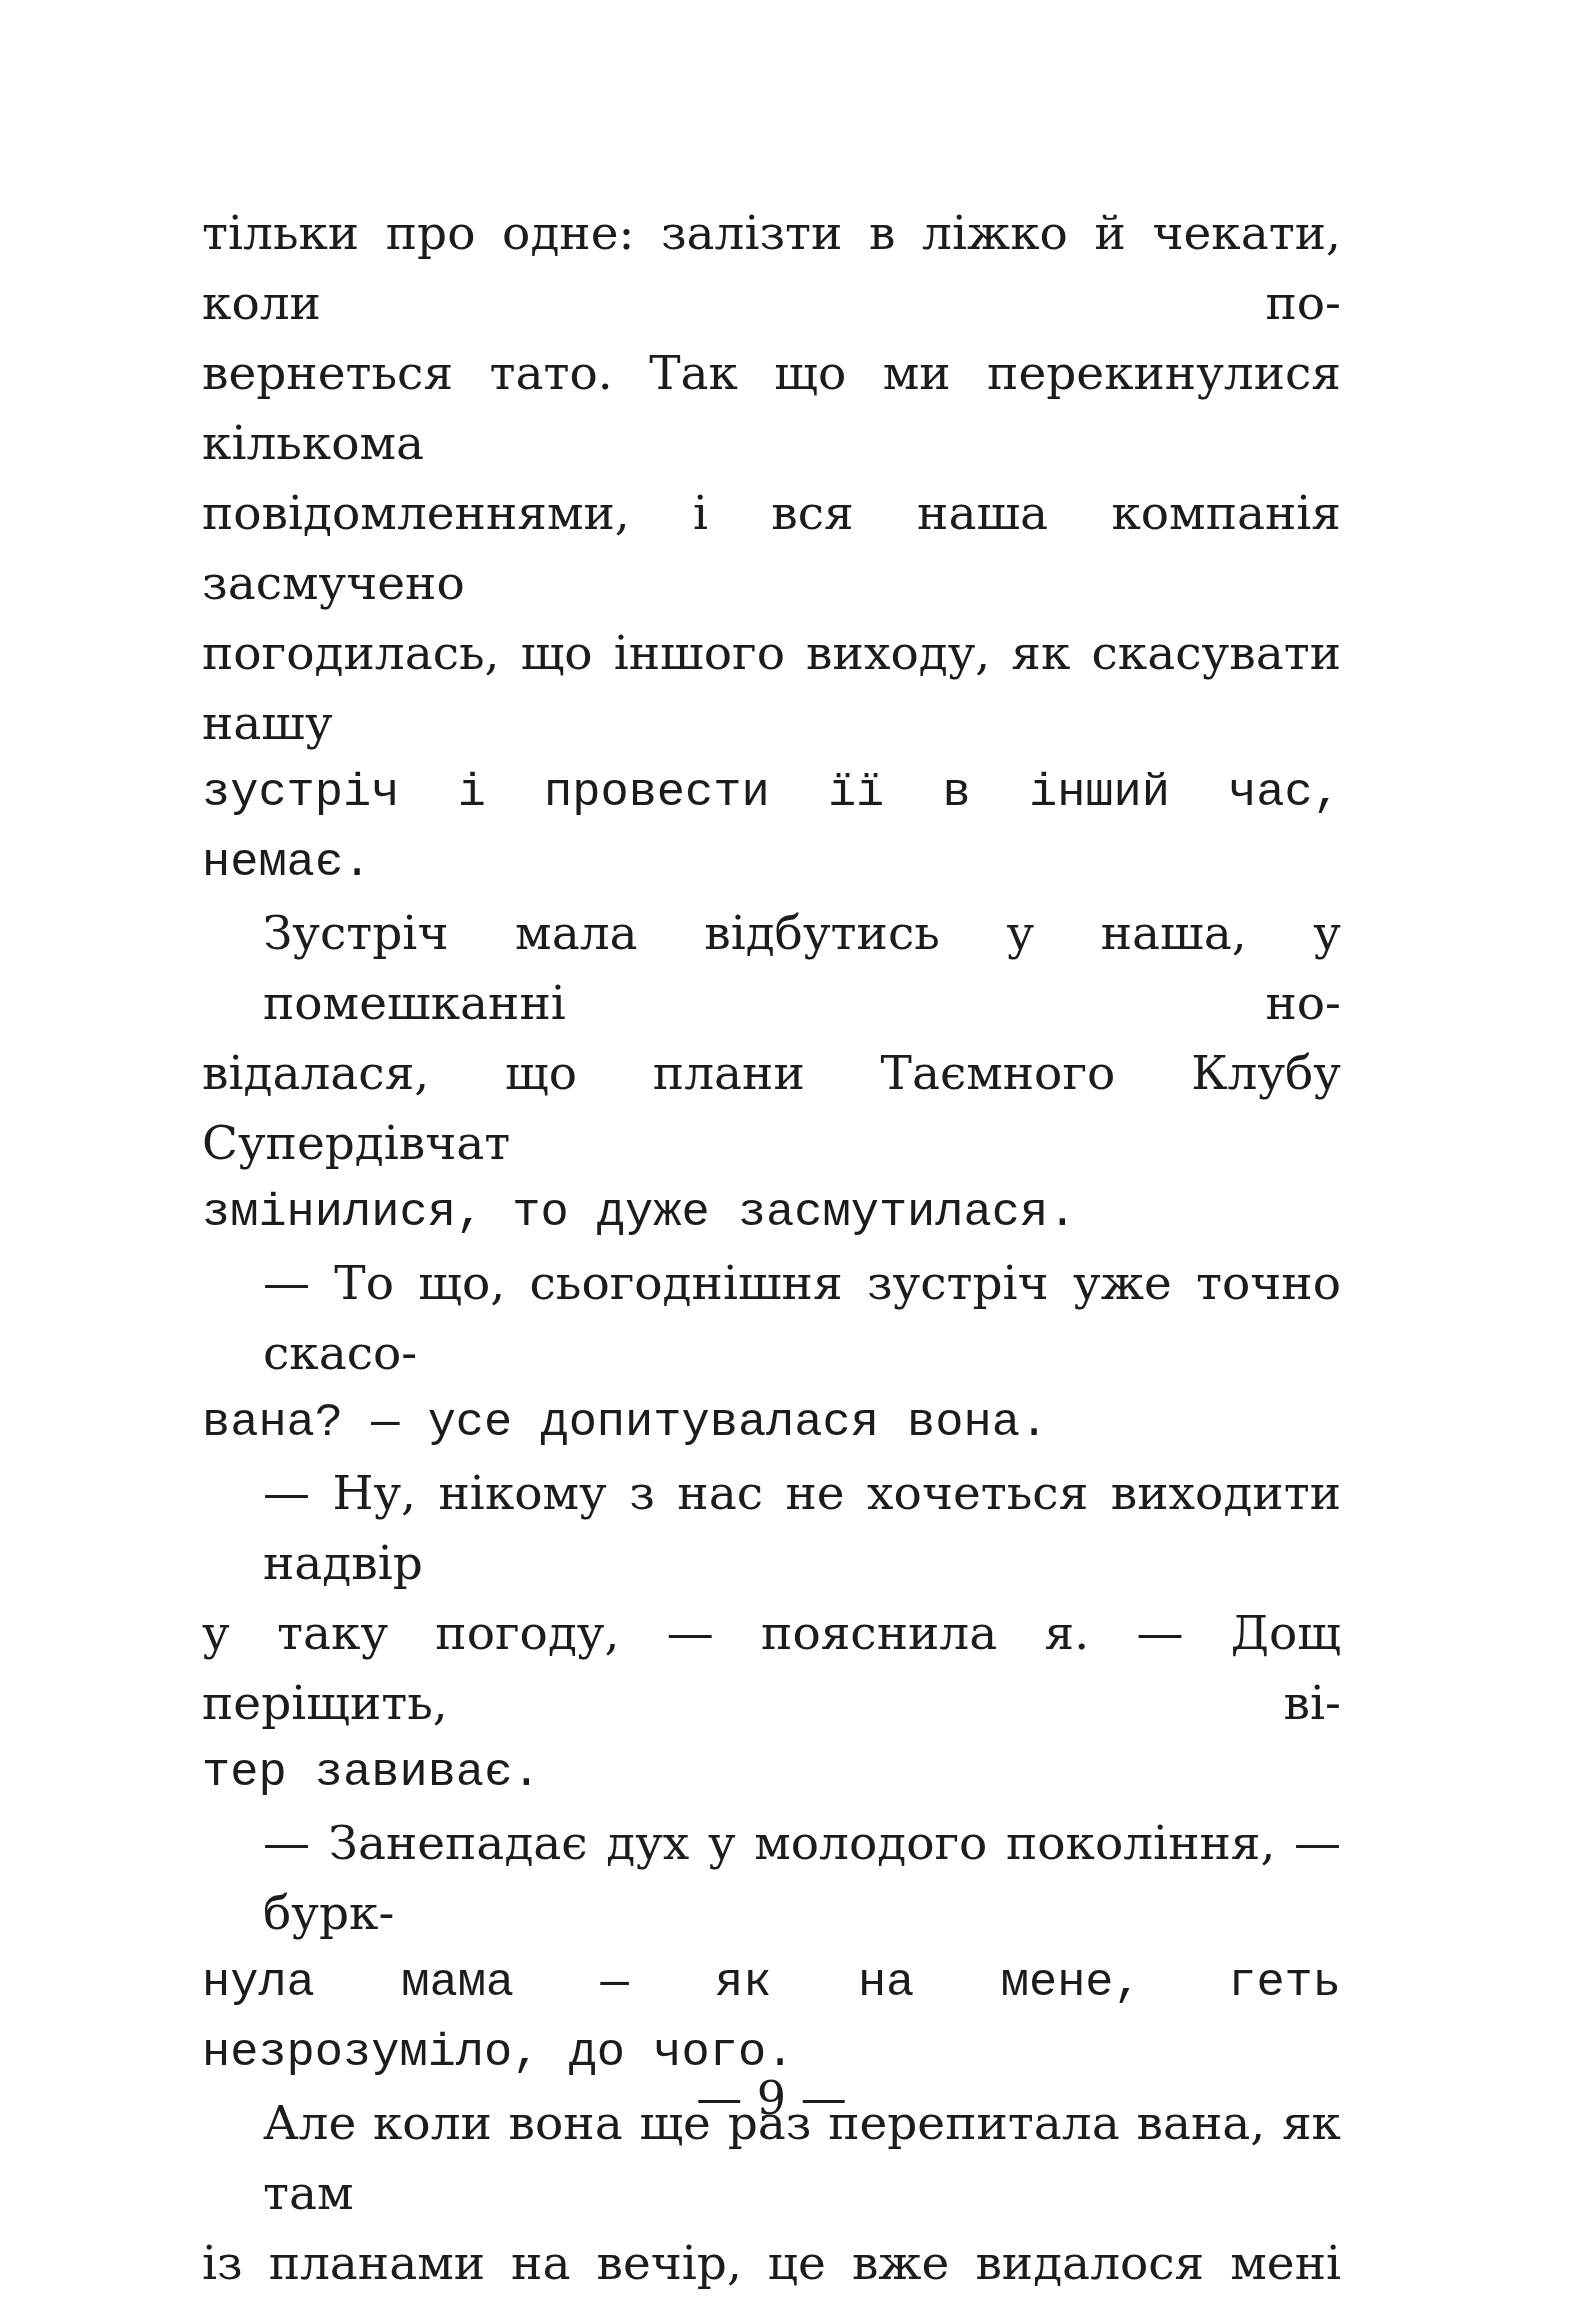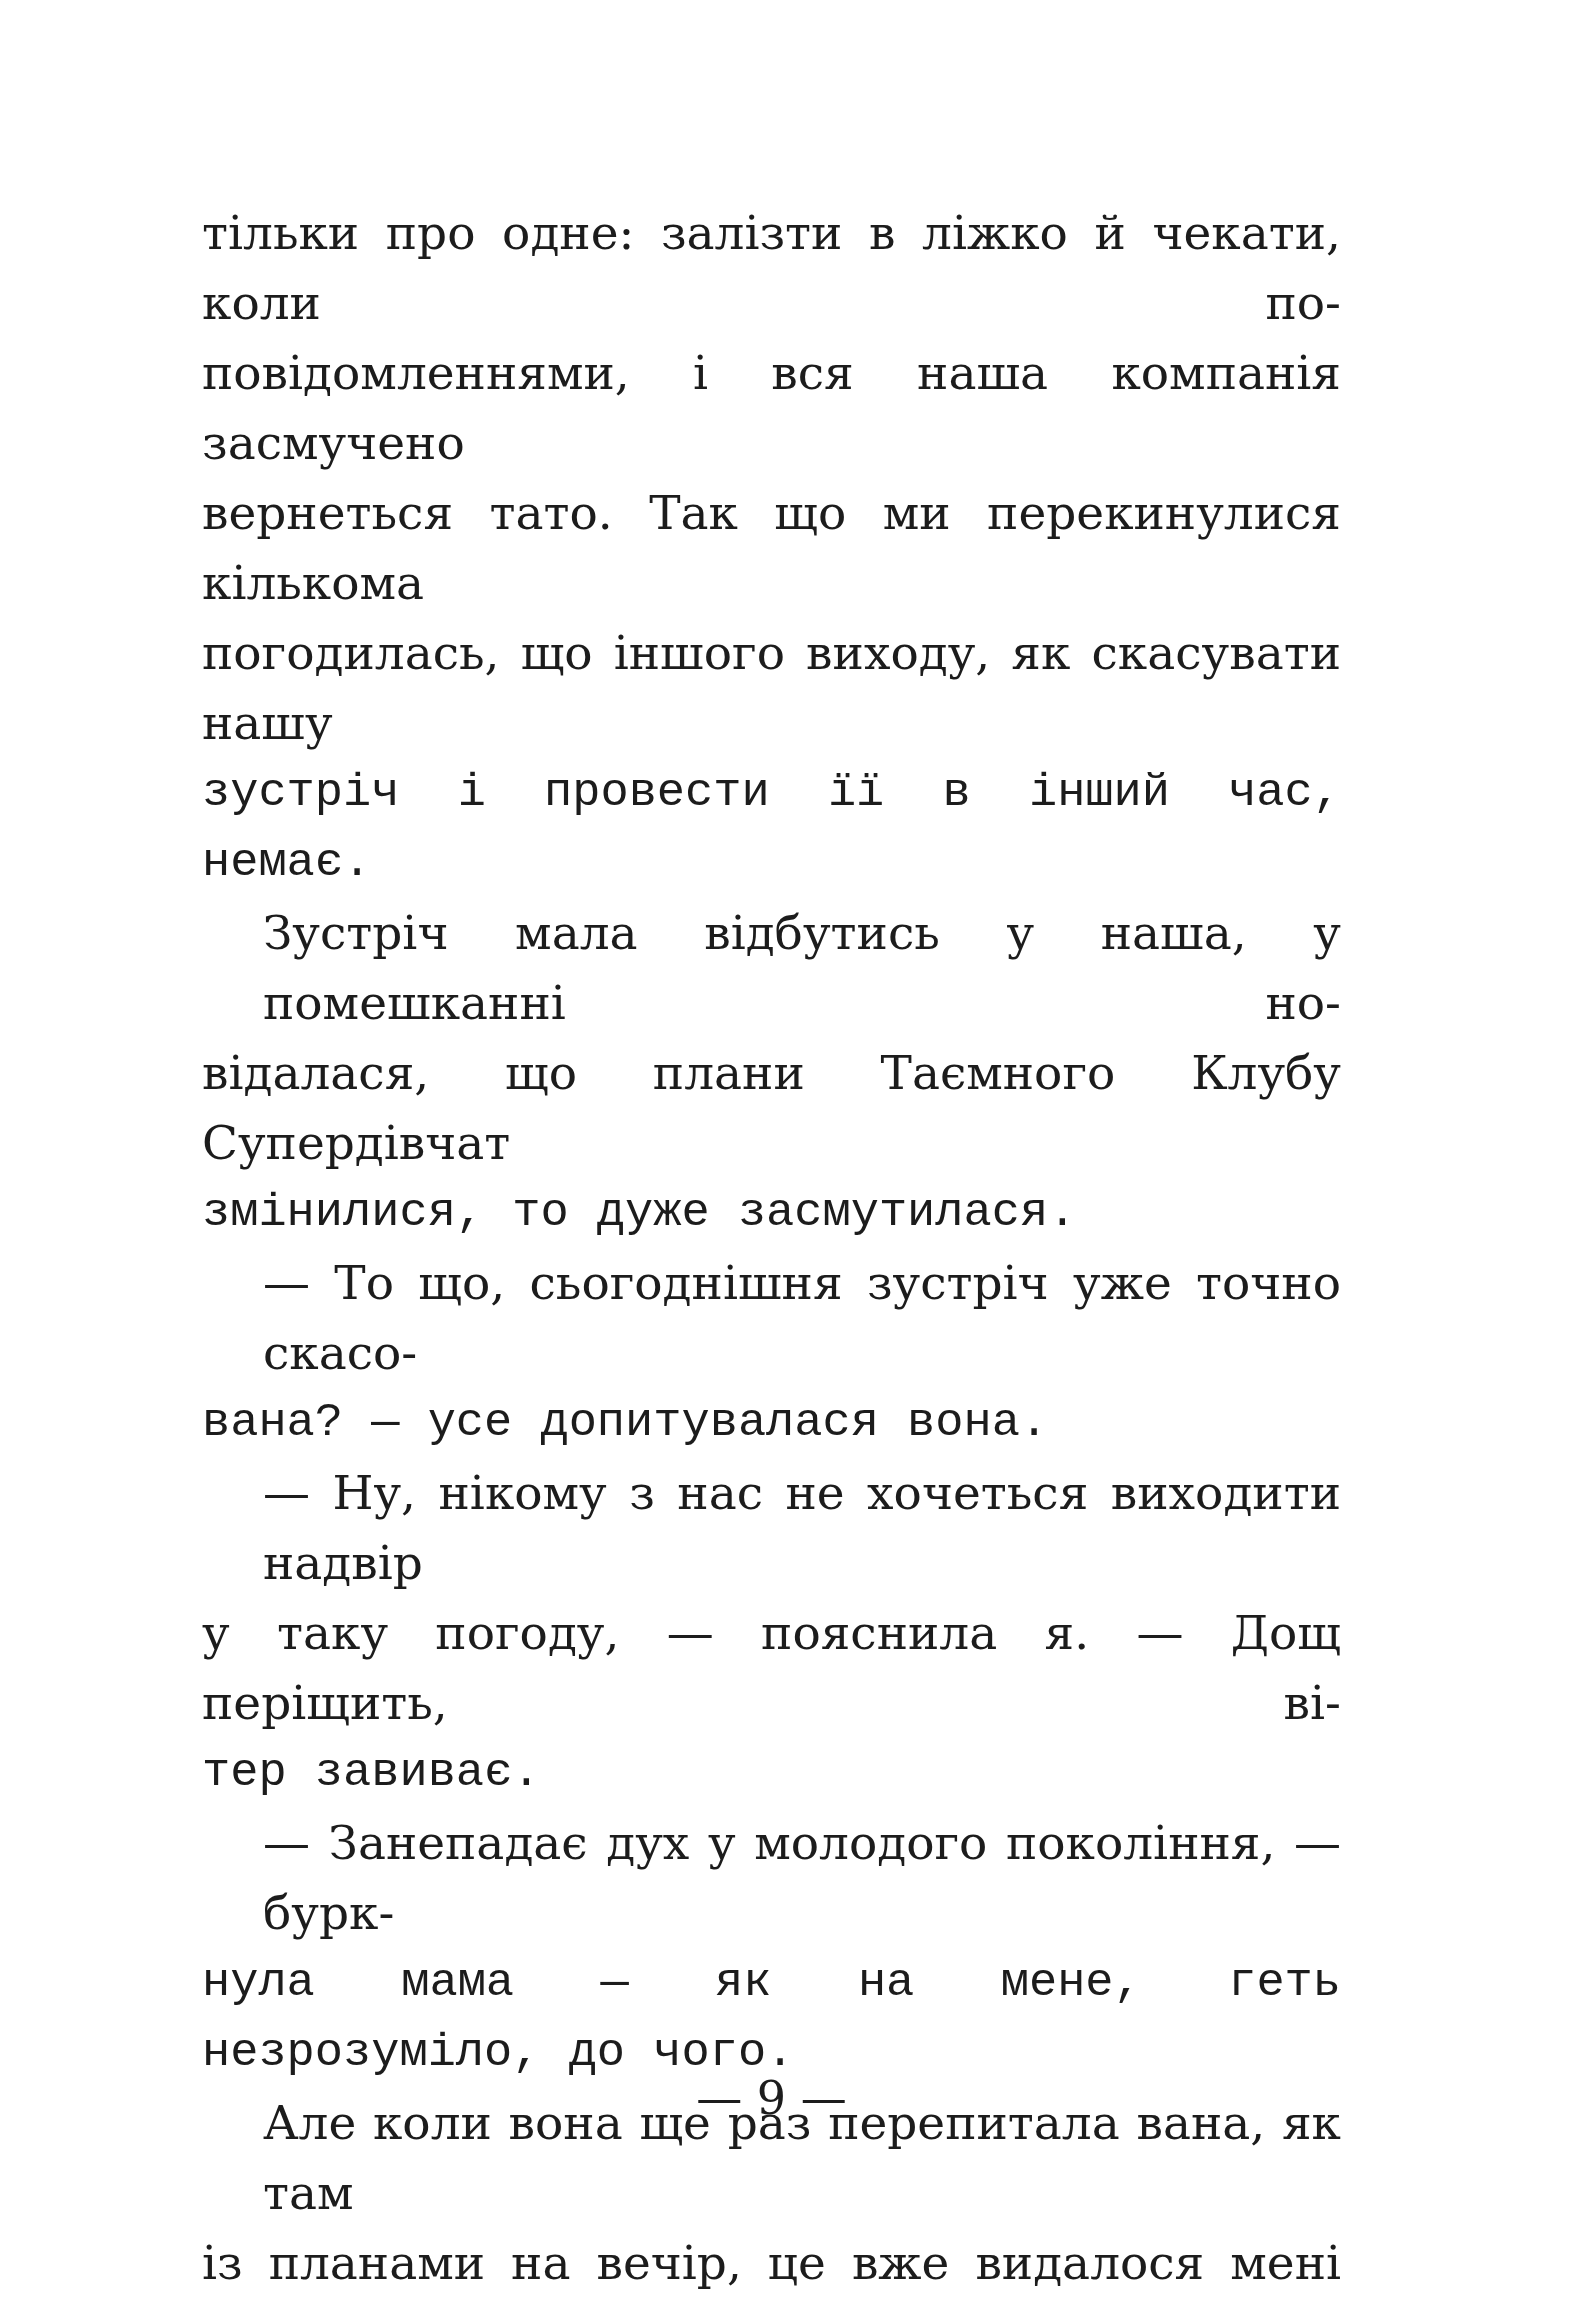--- a/index.html
+++ b/index.html
@@ -46,22 +46,22 @@
     font-size: 46px;
     color: #1c1c1c;
   }
 </style>
 </head>
 <body>
 
 <div class="page">
   <div class="text-block">
       <div class="line">тільки про одне: залізти в ліжко й чекати, коли по-</div>
+      <div class="line">вернеться тато. Так що ми перекинулися кількома</div>
       <div class="line">повідомленнями, і вся наша компанія засмучено</div>
-      <div class="line">вернеться тато. Так що ми перекинулися кількома</div>
       <div class="line">погодилась, що іншого виходу, як скасувати нашу</div>
       <div class="line last">зустріч і провести її в інший час, немає.</div>
       <div class="line indent">Зустріч мала відбутись у наша, у помешканні но-</div>
       <div class="line">відалася, що плани Таємного Клубу Супердівчат</div>
       <div class="line last">змінилися, то дуже засмутилася.</div>
       <div class="line indent">— То що, сьогоднішня зустріч уже точно скасо-</div>
       <div class="line last">вана? — усе допитувалася вона.</div>
       <div class="line indent">— Ну, нікому з нас не хочеться виходити надвір</div>
       <div class="line">у таку погоду, — пояснила я. — Дощ періщить, ві-</div>
       <div class="line last">тер завиває.</div>

